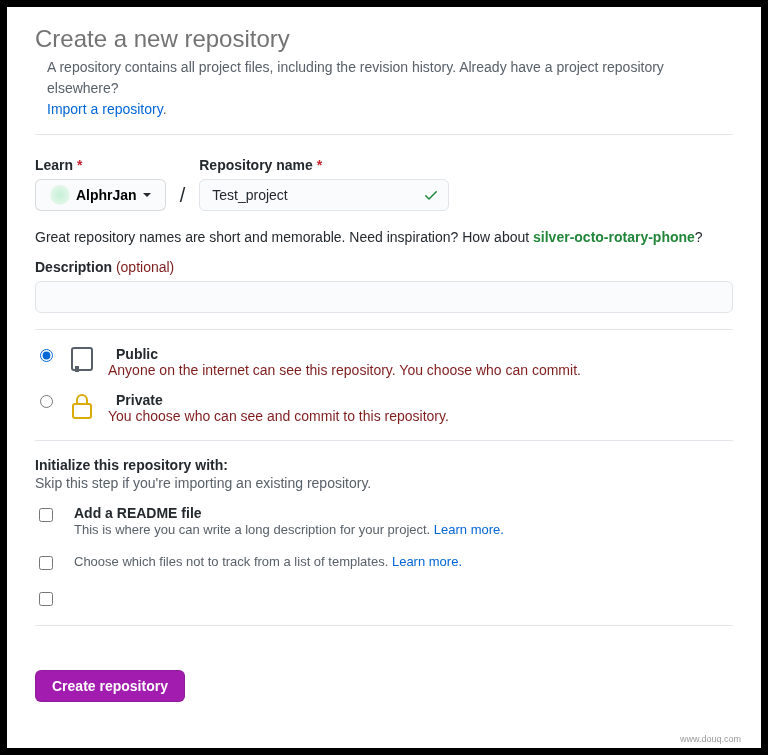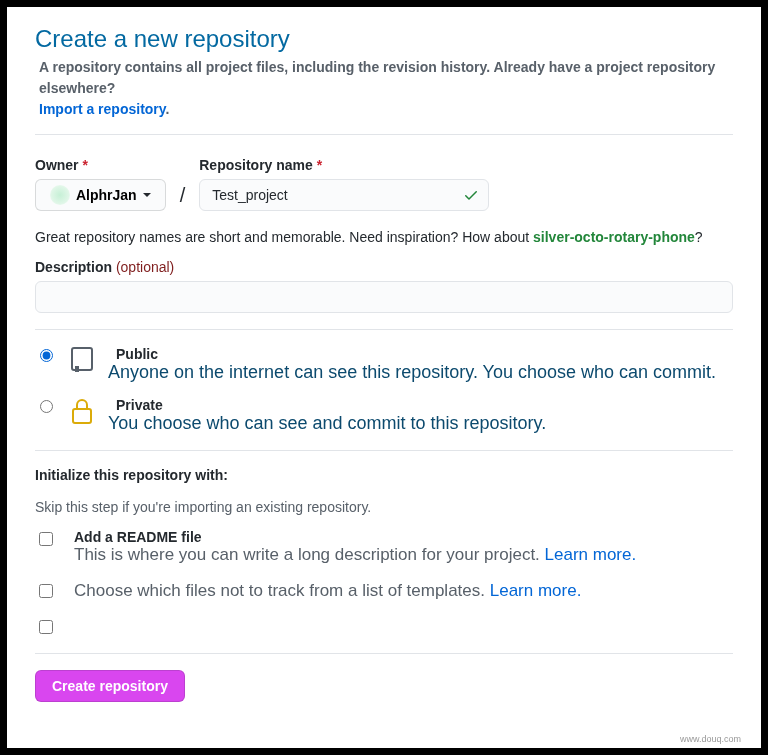--- a/index.html
+++ b/index.html
@@ -14,27 +14,26 @@
     width: 768px;
     height: 755px;
     border: 7px solid #000;
     padding: 18px 28px 20px 28px;
     position: relative;
   }
   h1 {
     font-size: 24px;
     font-weight: 400;
     margin: 0 0 4px 0;
-    color: #0369a1;
+    color: #737373;
   }
   .lead {
     color: #586069;
-    margin: 3px 0 2px 4px;
+    margin: 3px 0 2px 12px;
     line-height: 1.5;
-    font-weight: bold;
   }
   .link { color: #0366d6; text-decoration: none; }
   hr.rule {
     border: none;
     border-top: 1px solid #e1e4e8;
     margin: 14px 0 22px 0;
   }
   hr.rule.tight { margin: 16px 0; }
   .row { display: flex; align-items: flex-end; gap: 12px; }
   .field-label {
@@ -59,21 +58,21 @@
   }
   .avatar {
     width: 20px; height: 20px; border-radius: 50%;
     background: radial-gradient(circle at 50% 50%, #c6f0d6 0%, #dff6e7 60%, #fff 100%);
     display: inline-block;
   }
   .slash { font-size: 20px; margin: 0 2px 4px 2px; color: #24292e; }
   .repo-input-wrap { position: relative; }
   .text-input {
     height: 32px;
-    width: 290px;
+    width: 250px;
     padding: 5px 32px 5px 12px;
     font-size: 14px;
     background: #fafbfc;
     border: 1px solid #e1e4e8;
     border-radius: 6px;
     color: #24292e;
   }
   .check-icon {
     position: absolute;
     right: 10px;
@@ -91,37 +90,38 @@
     border: 1px solid #e1e4e8;
     border-radius: 6px;
   }
   .vis-row {
     display: flex; align-items: flex-start; gap: 12px;
     margin: 14px 0;
   }
   .vis-row input[type=radio] { margin-top: 3px; accent-color: #0366d6; }
   .vis-icon { width: 28px; display:flex; justify-content:center; }
   .vis-text strong { font-weight: 600; display:block;padding-left:8px; }
-  .vis-text span { color: #0c4a6e; font-size: 18px; }
-  .section-head { font-weight: 600; margin: 2px 0 16px 0; }
+  .vis-text span { color: #7f1d1d; font-size: 14px; }
+  .section-head { font-weight: 600; margin: 2px 0 2px 0; }
   .section-sub { color: #586069; margin: 0 0 14px 0; }
   .chk-row { display:flex; align-items:flex-start; gap:18px; margin: 10px 0 16px 0; }
   .chk-row input[type=checkbox] { margin-top: 3px; width:14px; height:14px; }
   .chk-text strong { font-weight: 600; display:block; }
-  .chk-text span { color: #586069; font-size: 17px; }
+  .chk-text span { color: #586069; font-size: 13px; }
   .btn-primary {
     display:inline-block;
     padding: 7px 16px;
     font-size: 14px;
     font-weight: 600;
     color: #fff;
-    background: #d946ef;
+    background: #a21caf;
     border: 1px solid rgba(27,31,35,0.15);
     border-radius: 6px;
     cursor: pointer;
+    margin-top: 28px;
   }
   .watermark {
     position: absolute;
     right: 20px; bottom: 4px;
     font-size: 9px; color: #999;
   }
   svg { display:block; }
 </style>
 </head>
 <body>
@@ -134,21 +134,21 @@
   <span>A repository contains all project files, including the revision history. Already have a project repository elsewhere?</span>
   <br>
   <a href="#" class="link"><span>Import a repository</span></a><span>.</span>
 </p>
 
 <hr class="rule">
 
 <div class="row">
   <div>
     <label class="field-label">
-      <span>Owner</span> <span class="req">*</span>
+      <span>Learn</span> <span class="req">*</span>
     </label>
     <button class="owner-btn">
       <span class="avatar"></span>
       <span>AlphrJan</span>
       <svg width="8" height="5" viewBox="0 0 8 5">
             <path d="M0 0l4 4 4-4z" fill="#24292e"></path>
           </svg>
     </button>
   </div>
   <div class="slash">/</div>

